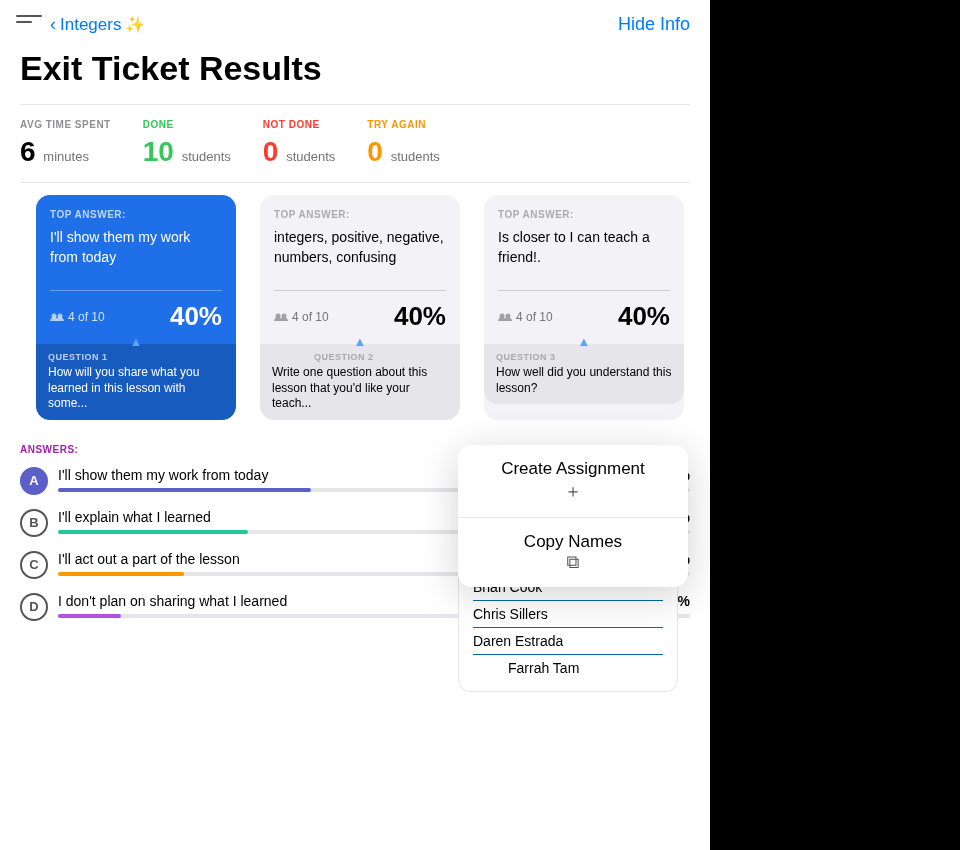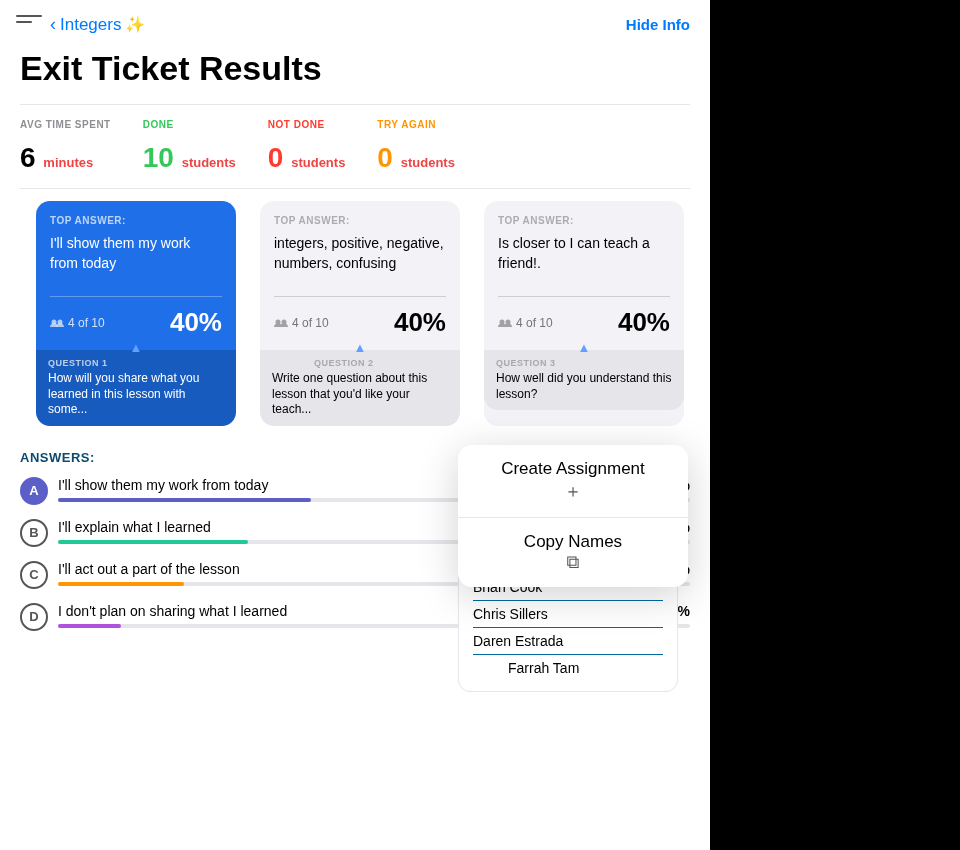--- a/index.html
+++ b/index.html
@@ -53,22 +53,22 @@
     }
     .back-chevron {
       font-size: 18px;
       color: #007AFF;
     }
     .sparkle {
       font-size: 16px;
     }
     .hide-info-btn {
       color: #007AFF;
-      font-size: 15px;
-      font-weight: 700;
+      font-size: 18px;
+      font-weight: 400;
       background: none;
       border: none;
       cursor: pointer;
     }
     .page-title {
       font-size: 34px;
       font-weight: 700;
       color: #000;
       padding: 4px 20px 16px 20px;
     }
@@ -79,38 +79,38 @@
     }
     .stats-row {
       display: flex;
       align-items: center;
       padding: 14px 20px;
       gap: 32px;
     }
     .stat-item {
       display: flex;
       flex-direction: column;
-      gap: 12px;
+      gap: 6px;
     }
     .stat-label {
       font-size: 10px;
       font-weight: 600;
       color: #8E8E93;
       letter-spacing: 0.5px;
       text-transform: uppercase;
     }
     .stat-value {
       font-size: 28px;
       font-weight: 700;
       color: #000;
     }
     .stat-sub {
       font-size: 13px;
-      color: #ef4444;
-      font-weight: 700;
+      color: #737373;
+      font-weight: 400;
     }
     .stat-value.done { color: #34C759; }
     .stat-value.not-done { color: #FF3B30; }
     .stat-value.try-again { color: #FF9500; }
     .stat-label.done-label { color: #34C759; }
     .stat-label.not-done-label { color: #FF3B30; }
     .stat-label.try-again-label { color: #FF9500; }
     .cards-section {
       display: flex;
       gap: 24px;
@@ -195,23 +195,23 @@
     }
     .card-question-text {
       font-size: 12px;
       font-weight: 400;
       line-height: 1.3;
     }
     .answers-section {
       padding: 12px 20px;
     }
     .answers-label {
-      font-size: 13px;
-      font-weight: 700;
-      color: #0c4a6e;
+      font-size: 10px;
+      font-weight: 700;
+      color: #a21caf;
       letter-spacing: 0.5px;
       text-transform: uppercase;
       margin-bottom: 12px;
     }
     .answer-row {
       display: flex;
       align-items: flex-start;
       margin-bottom: 14px;
       gap: 10px;
     }

